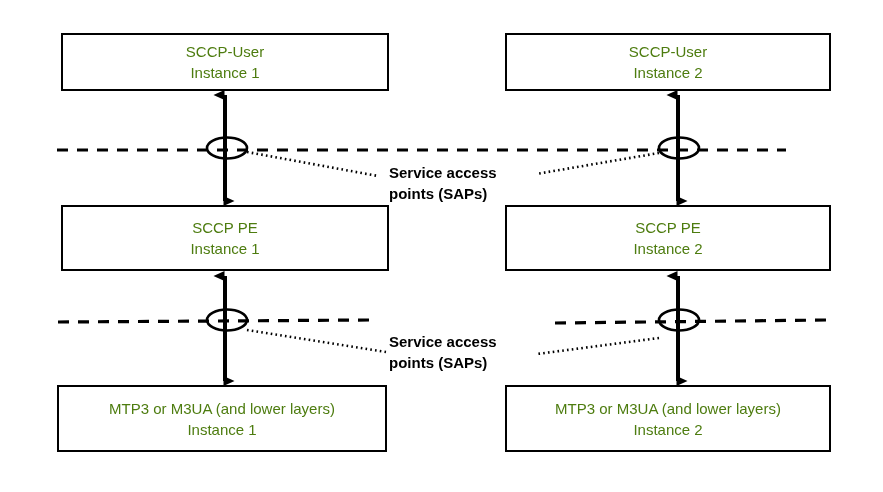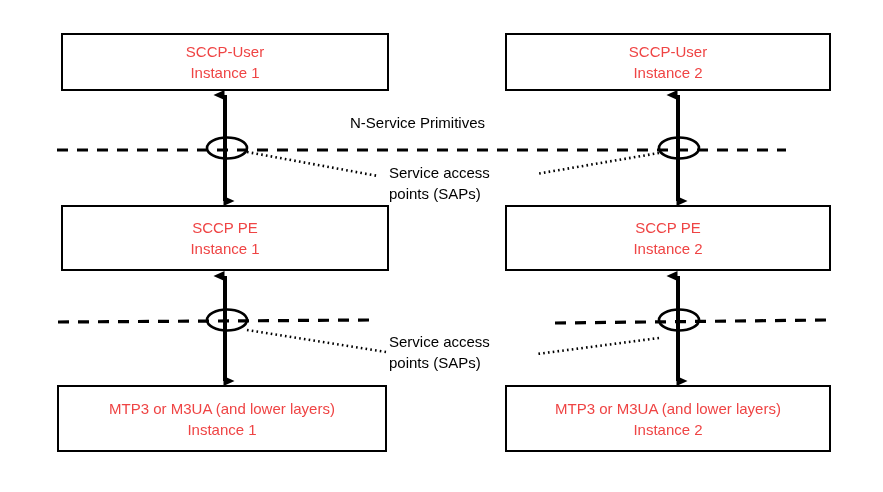--- a/index.html
+++ b/index.html
@@ -26,21 +26,21 @@
   }
   .node-box {
     position: absolute;
     box-sizing: border-box;
     border: 2px solid #000000;
     background: #ffffff;
     display: flex;
     flex-direction: column;
     align-items: center;
     justify-content: center;
-    color: #ef4444;
+    color: #4d7c0f;
     font-size: 15px;
     line-height: 21px;
     text-align: center;
     white-space: nowrap;
   }
   .node-line {
     display: block;
   }
   .flow-label {
     position: absolute;
@@ -50,20 +50,21 @@
     white-space: nowrap;
     text-align: center;
   }
   .sap-label {
     position: absolute;
     color: #000000;
     font-size: 15px;
     line-height: 21px;
     white-space: nowrap;
     text-align: left;
+    font-weight: bold;
   }
 </style>
 </head>
 <body>
 
 <div id="canvas">
 
   <svg id="svg-layer" viewBox="0 0 883 492">
     <defs>
       <marker id="arrow-up" markerWidth="14" markerHeight="14" refX="5" refY="9.5" orient="auto" markerUnits="userSpaceOnUse">
@@ -119,21 +120,20 @@
   <div class="node-box" style="left:57px; top:385px; width:330px; height:67px;">
     <span class="node-line">MTP3 or M3UA (and lower layers)</span>
     <span class="node-line">Instance 1</span>
   </div>
 
   <div class="node-box" style="left:505px; top:385px; width:326px; height:67px;">
     <span class="node-line">MTP3 or M3UA (and lower layers)</span>
     <span class="node-line">Instance 2</span>
   </div>
 
-  <div class="flow-label" style="left:325px; top:113px; width:185px;">N-Service Primitives</div>
 
 
   <div class="sap-label" style="left:389px; top:162px;">
     <span class="node-line">Service access</span>
     <span class="node-line">points (SAPs)</span>
   </div>
 
   <div class="sap-label" style="left:389px; top:331px;">
     <span class="node-line">Service access</span>
     <span class="node-line">points (SAPs)</span>

